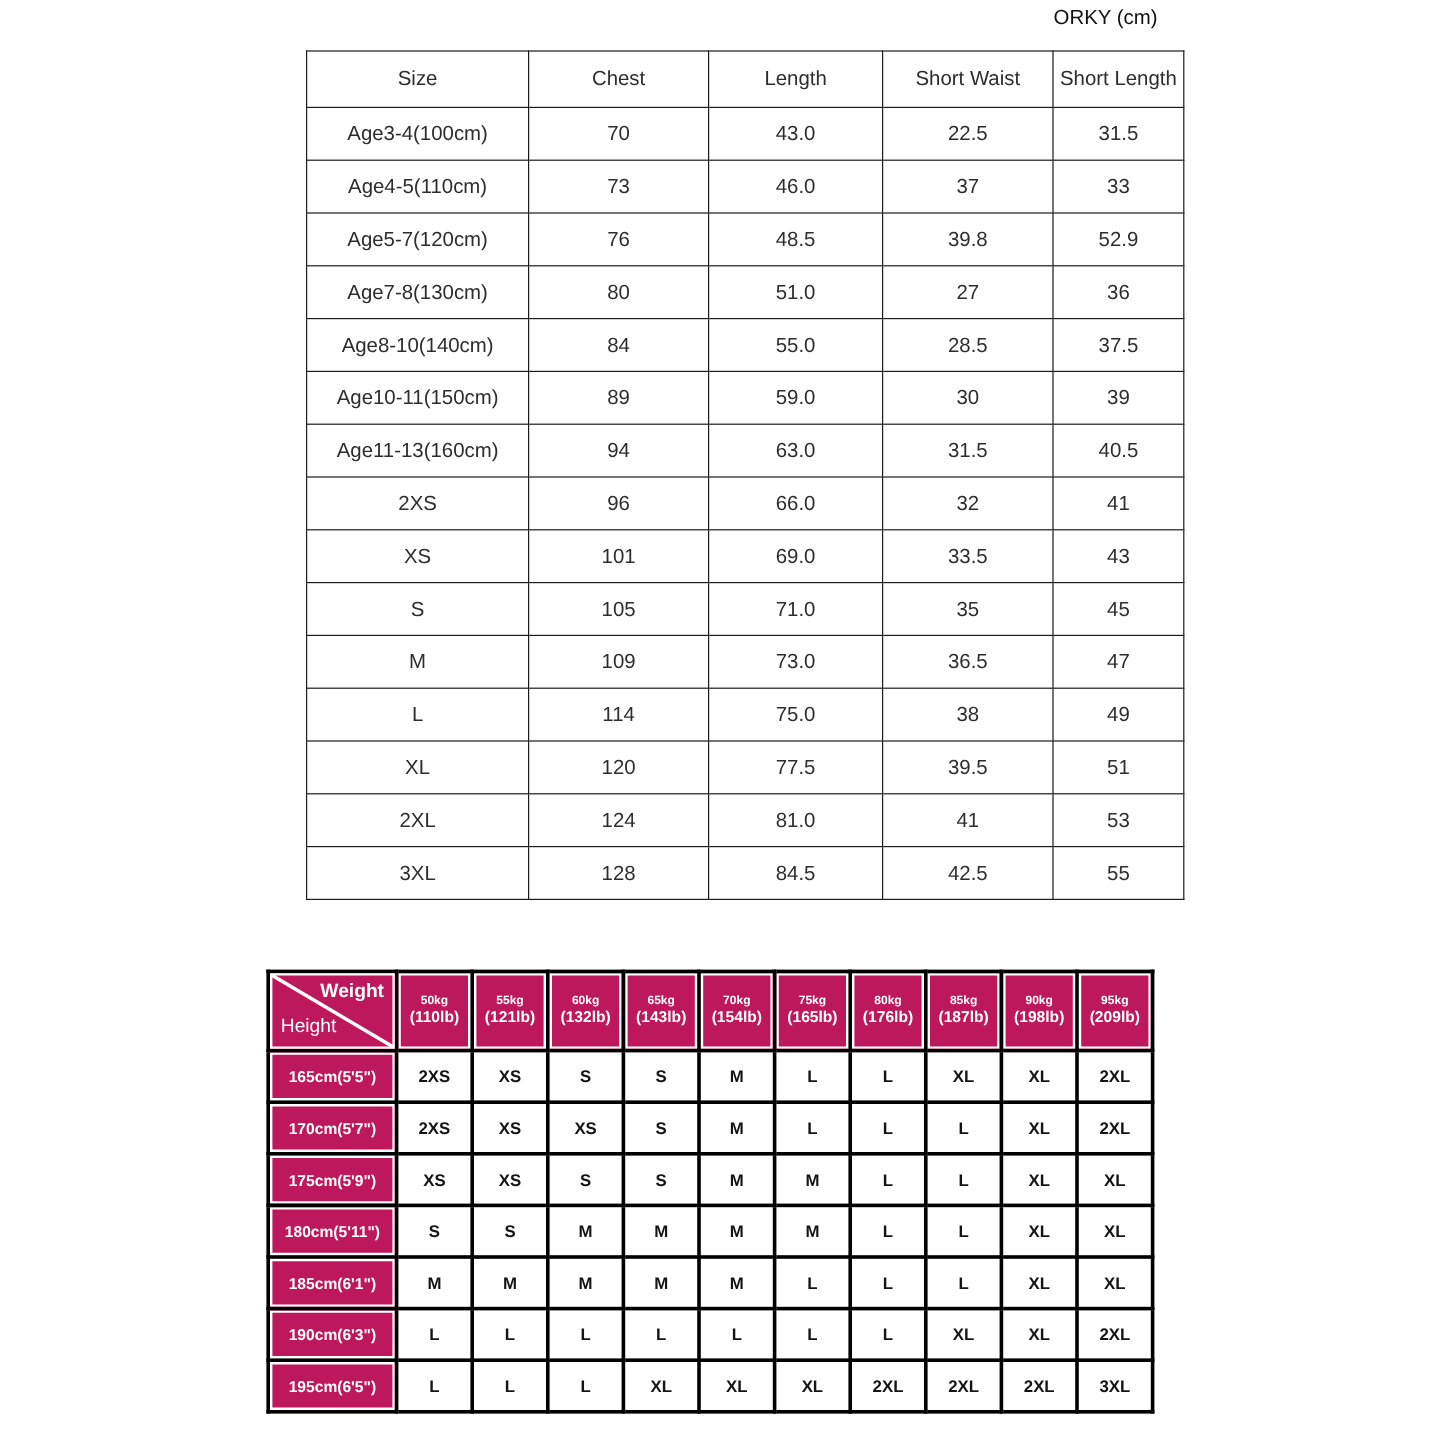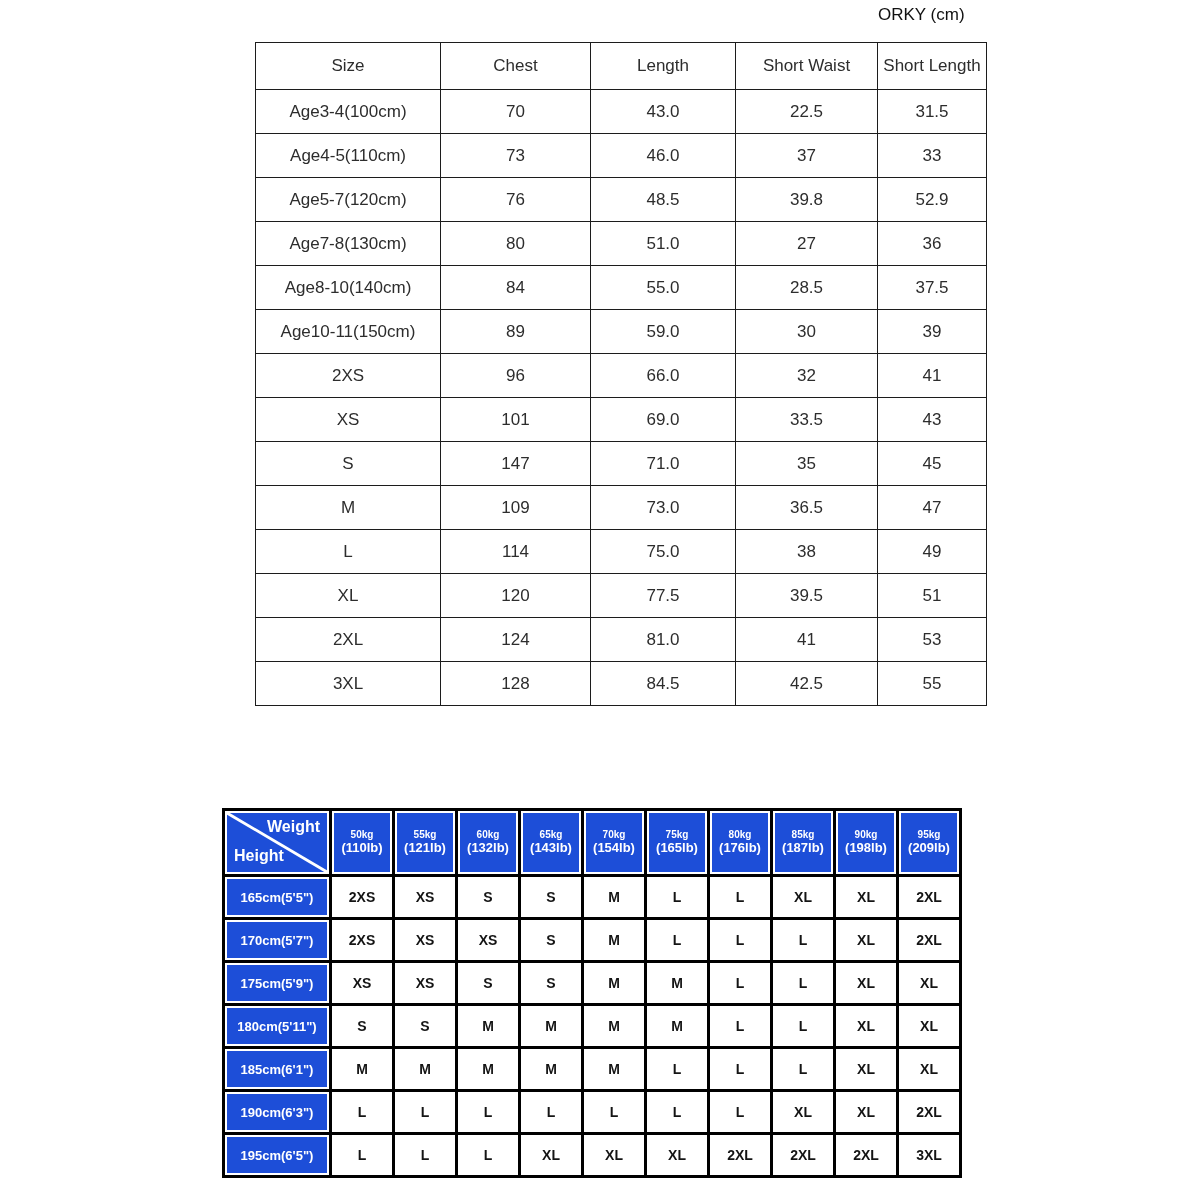--- a/index.html
+++ b/index.html
@@ -26,31 +26,31 @@
     position:absolute;left:222px;top:808px;width:736px;
     border-collapse:collapse;table-layout:fixed;
   }
   .fit-table th,.fit-table td{
     border:3px solid #000;text-align:center;vertical-align:middle;
     padding:0;overflow:hidden;
   }
   .fit-table thead tr{height:66px;}
   .fit-table tbody tr{height:43px;}
   .dark-cell{
-    background:#1d4ed8;color:#fff;font-weight:bold;
+    background:#be185d;color:#fff;font-weight:bold;
     box-shadow:inset 0 0 0 2px #fff;
   }
   .weight-header .kg{font-size:10px;line-height:1.2;}
   .weight-header .lb{font-size:13px;line-height:1.15;}
   .height-label{font-size:13px;}
   .size-rec{background:#fff;color:#141414;font-size:14px;font-weight:bold;}
   .corner-cell{position:relative;}
   .corner-cell .diag{position:absolute;left:0;top:0;width:100%;height:100%;display:block;}
   .corner-weight{position:absolute;top:7px;right:9px;color:#fff;font-size:16px;font-weight:bold;}
-  .corner-height{position:absolute;bottom:9px;left:9px;color:#fff;font-size:16px;font-weight:bold;text-align:right;}
+  .corner-height{position:absolute;bottom:9px;left:9px;color:#fff;font-size:16px;font-weight:normal;text-align:right;}
 </style>
 </head>
 <body>
 
 <div class="page">
 
   <div class="unit-label">ORKY (cm)</div>
 
   <table class="size-table">
     <colgroup>
@@ -106,36 +106,43 @@
           <td>37.5</td>
         </tr>
         <tr>
           <td>Age10-11(150cm)</td>
           <td>89</td>
           <td>59.0</td>
           <td>30</td>
           <td>39</td>
         </tr>
         <tr>
+          <td>Age11-13(160cm)</td>
+          <td>94</td>
+          <td>63.0</td>
+          <td>31.5</td>
+          <td>40.5</td>
+        </tr>
+        <tr>
           <td>2XS</td>
           <td>96</td>
           <td>66.0</td>
           <td>32</td>
           <td>41</td>
         </tr>
         <tr>
           <td>XS</td>
           <td>101</td>
           <td>69.0</td>
           <td>33.5</td>
           <td>43</td>
         </tr>
         <tr>
           <td>S</td>
-          <td>147</td>
+          <td>105</td>
           <td>71.0</td>
           <td>35</td>
           <td>45</td>
         </tr>
         <tr>
           <td>M</td>
           <td>109</td>
           <td>73.0</td>
           <td>36.5</td>
           <td>47</td>

